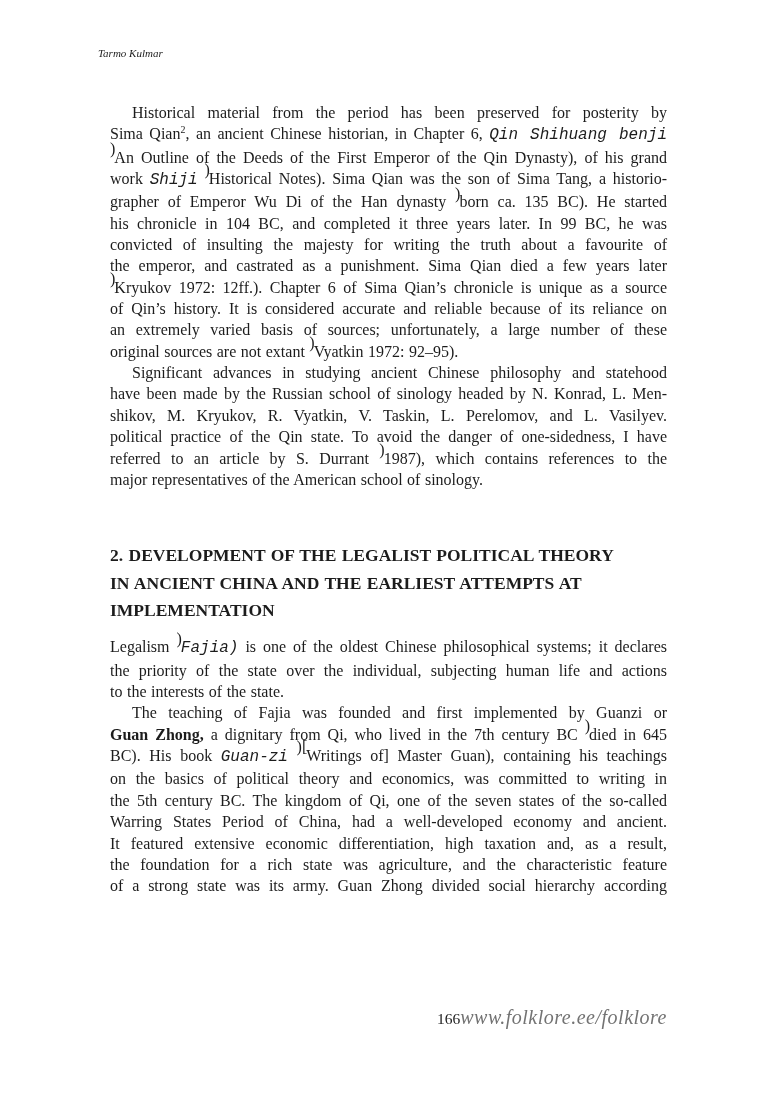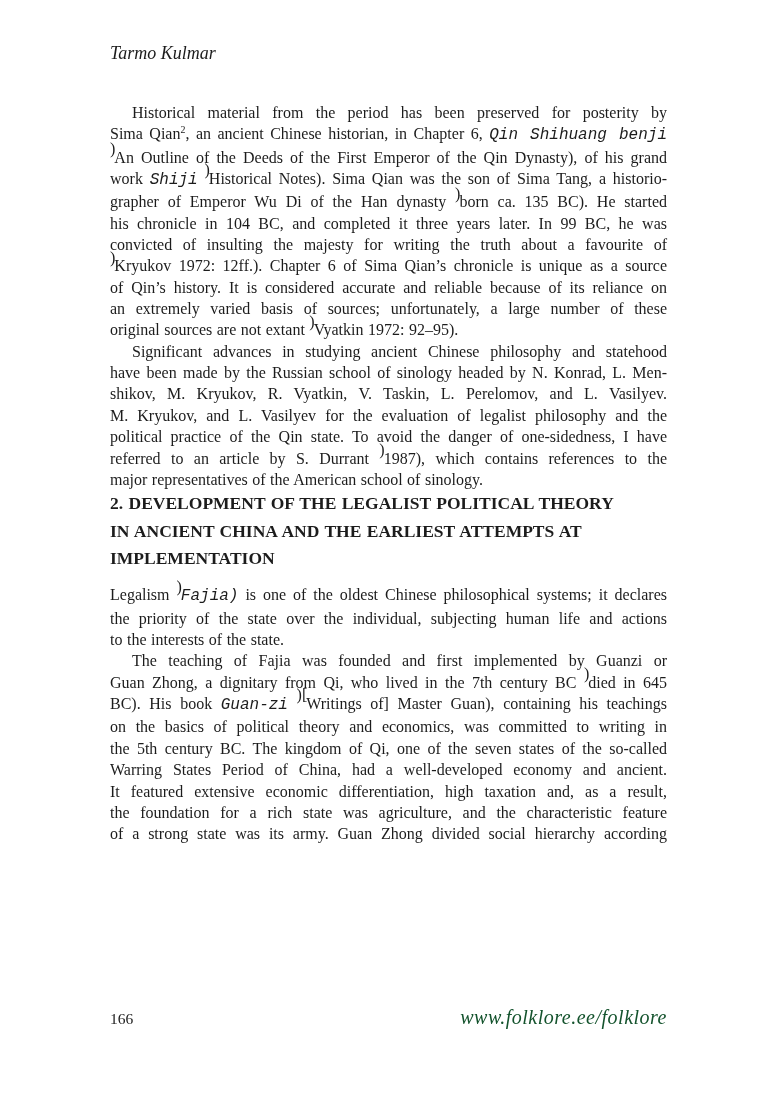--- a/index.html
+++ b/index.html
@@ -5,78 +5,78 @@
   html, body { margin:0; padding:0; }
   body {
     width:776px; height:1102px;
     background:#ffffff;
     position:relative;
     font-family:"Liberation Serif","DejaVu Serif",serif;
     color:#1c1c1c;
     overflow:hidden;
   }
   .author {
-    position:absolute; left:110px; top:44px;
-    font-style:italic; font-size:18px; line-height:18px;
+    position:absolute; left:98px; top:44px;
+    font-style:italic; font-size:11px; line-height:18px;
   }
   .doc {
     position:absolute; left:110px; top:102px; width:557px;
   }
   .line {
     font-size:16px;
     line-height:21.35px;
     text-align:justify;
     text-align-last:justify;
     word-spacing:0.5px;
   }
   .line.indent { text-indent:22px; }
   .line.last { text-align:center; text-align-last:left; }
-  .block.heading { margin-bottom:12px; }
+  .block.heading { margin-top:52px; margin-bottom:12px; }
   .heading-line {
     font-weight:bold; font-size:17.5px; line-height:27.4px;
     text-align:left; text-align-last:left; word-spacing:1px;
   }
   .i { font-style:italic;font-family:Liberation Mono, monospace; }
-  .b { font-weight:normal;margin-top:48px; }
+  .b { font-weight:bold;margin-top:48px; }
   .sup { font-size:0.62em; vertical-align:super; line-height:0; }
   .rp { position:relative; top:-0.55em; margin-right:-1px; line-height:0; }
   .footer {
     position:absolute; left:110px; width:557px; top:1006px;
-    display:flex; justify-content:space-between; align-items:baseline;
+    display:flex; justify-content:flex-end; align-items:baseline;
   }
   .page-num { font-size:15.5px; color:#1c1c1c; }
   .journal-url {
-    font-style:italic; font-size:20px; color:#14532d;
+    font-style:italic; font-size:20px; color:#737373;
     letter-spacing:0.5px;
   }
 </style>
 </head>
 <body>
 
 <div class="author">Tarmo Kulmar</div>
 
 <div class="doc">
     <div class="block paragraph">
       <div class="line indent">Historical material from the period has been preserved for posterity by</div>
       <div class="line">Sima Qian<span class="sup">2</span>, an ancient Chinese historian, in Chapter 6, <span class="i">Qin Shihuang benji</span></div>
       <div class="line"><span class="rp">)</span>An Outline of the Deeds of the First Emperor of the Qin Dynasty), of his grand</div>
       <div class="line">work <span class="i">Shiji</span> <span class="rp">)</span>Historical Notes). Sima Qian was the son of Sima Tang, a historio-</div>
       <div class="line">grapher of Emperor Wu Di of the Han dynasty <span class="rp">)</span>born ca. 135 BC). He started</div>
       <div class="line">his chronicle in 104 BC, and completed it three years later. In 99 BC, he was</div>
       <div class="line">convicted of insulting the majesty for writing the truth about a favourite of</div>
+      <div class="line">the emperor, and castrated as a punishment. Sima Qian died a few years later</div>
       <div class="line"><span class="rp">)</span>Kryukov 1972: 12ff.). Chapter 6 of Sima Qian’s chronicle is unique as a source</div>
       <div class="line">of Qin’s history. It is considered accurate and reliable because of its reliance on</div>
       <div class="line">an extremely varied basis of sources; unfortunately, a large number of these</div>
       <div class="line last">original sources are not extant <span class="rp">)</span>Vyatkin 1972: 92–95).</div>
     </div>
     <div class="block paragraph">
       <div class="line indent">Significant advances in studying ancient Chinese philosophy and statehood</div>
       <div class="line">have been made by the Russian school of sinology headed by N. Konrad, L. Men-</div>
       <div class="line">shikov, M. Kryukov, R. Vyatkin, V. Taskin, L. Perelomov, and L. Vasilyev.</div>
-      <div class="line">M. Kryukov, and L. Vasilyev for the evaluation of legalist philosophy and the</div>
       <div class="line">political practice of the Qin state. To avoid the danger of one-sidedness, I have</div>
       <div class="line">referred to an article by S. Durrant <span class="rp">)</span>1987), which contains references to the</div>
       <div class="line last">major representatives of the American school of sinology.</div>
     </div>
     <div class="block heading">
       <div class="heading-line">2. DEVELOPMENT OF THE LEGALIST POLITICAL THEORY</div>
       <div class="heading-line">IN ANCIENT CHINA AND THE EARLIEST ATTEMPTS AT</div>
       <div class="heading-line">IMPLEMENTATION</div>
     </div>
     <div class="block paragraph">

